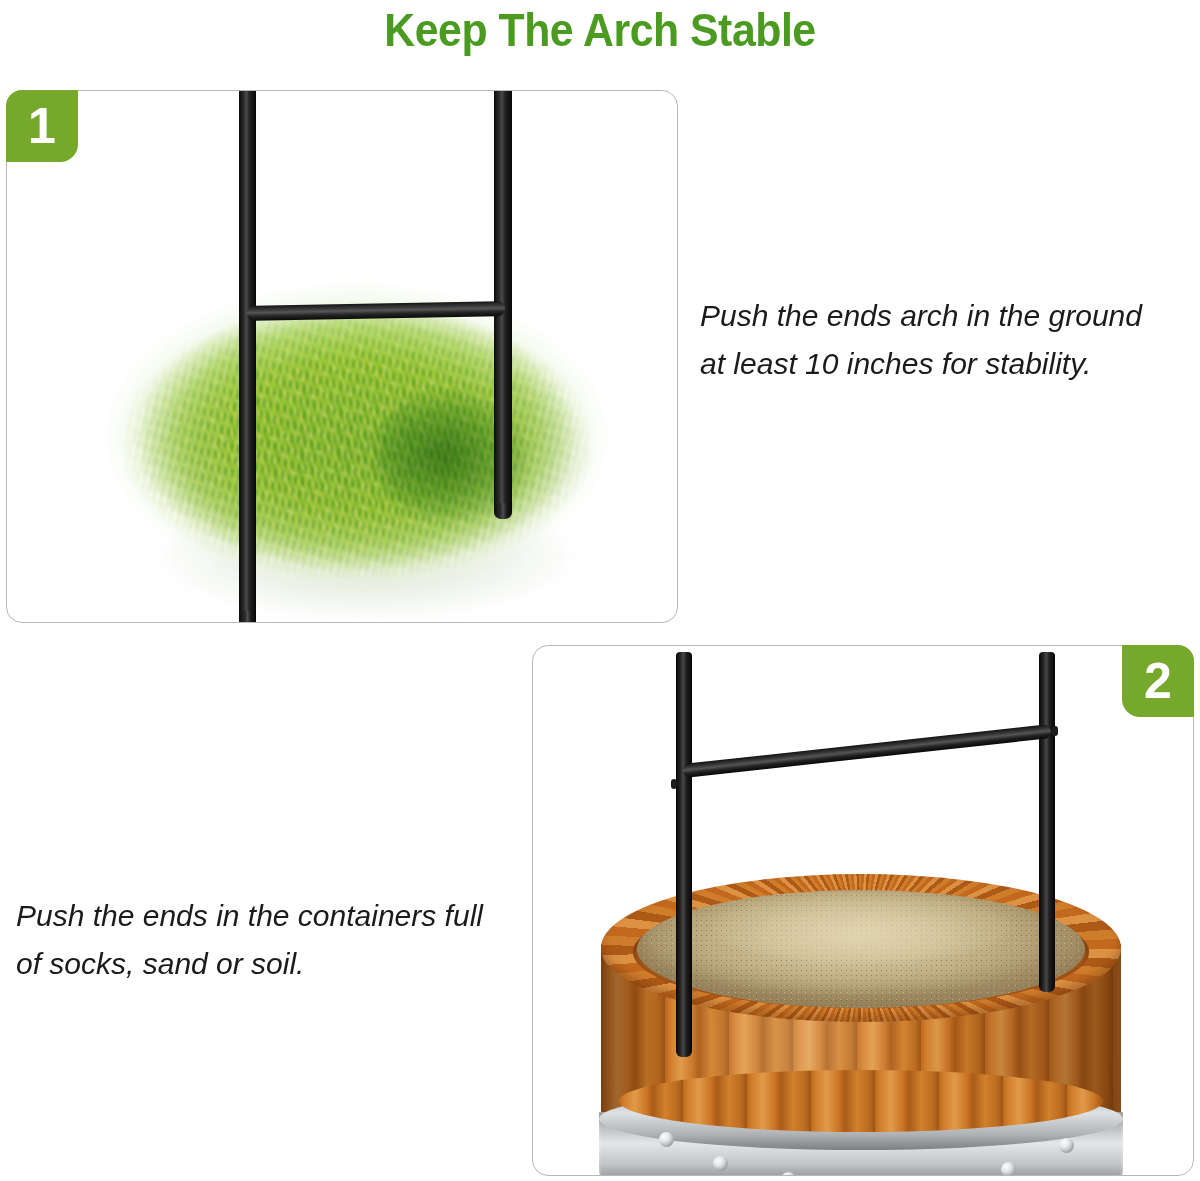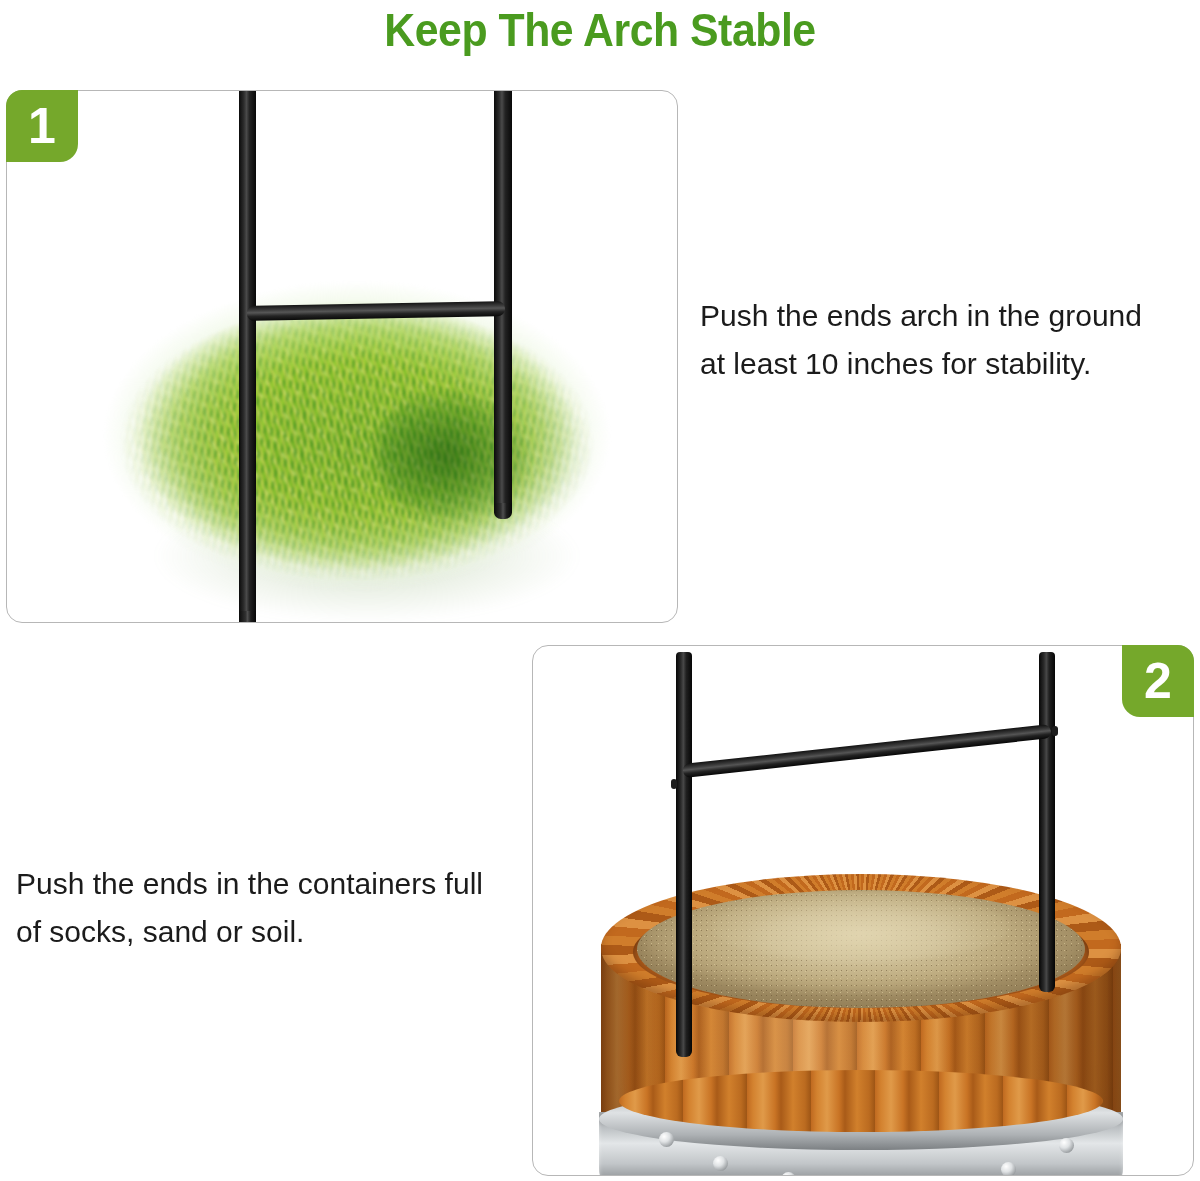--- a/index.html
+++ b/index.html
@@ -66,23 +66,24 @@
   }
 
   
   .caption{
     position:absolute;
     color:#1b1b1b;
     font-size:30px;
     line-height:48px;
     font-family:"Liberation Sans","DejaVu Sans",sans-serif;
     white-space:pre-line;
+    font-style:italic;
   }
   #caption-1{ left:700px; top:292px; width:490px; }
-  #caption-2{ left:16px;  top:860px; width:510px; }
+  #caption-2{ left:16px;  top:892px; width:510px; }
 
   
   .scene1{ position:absolute; inset:0; }
 
   .grass-patch{
     position:absolute;
     left:80px; top:180px;
     width:540px; height:330px;
     border-radius:50%;
     background:

